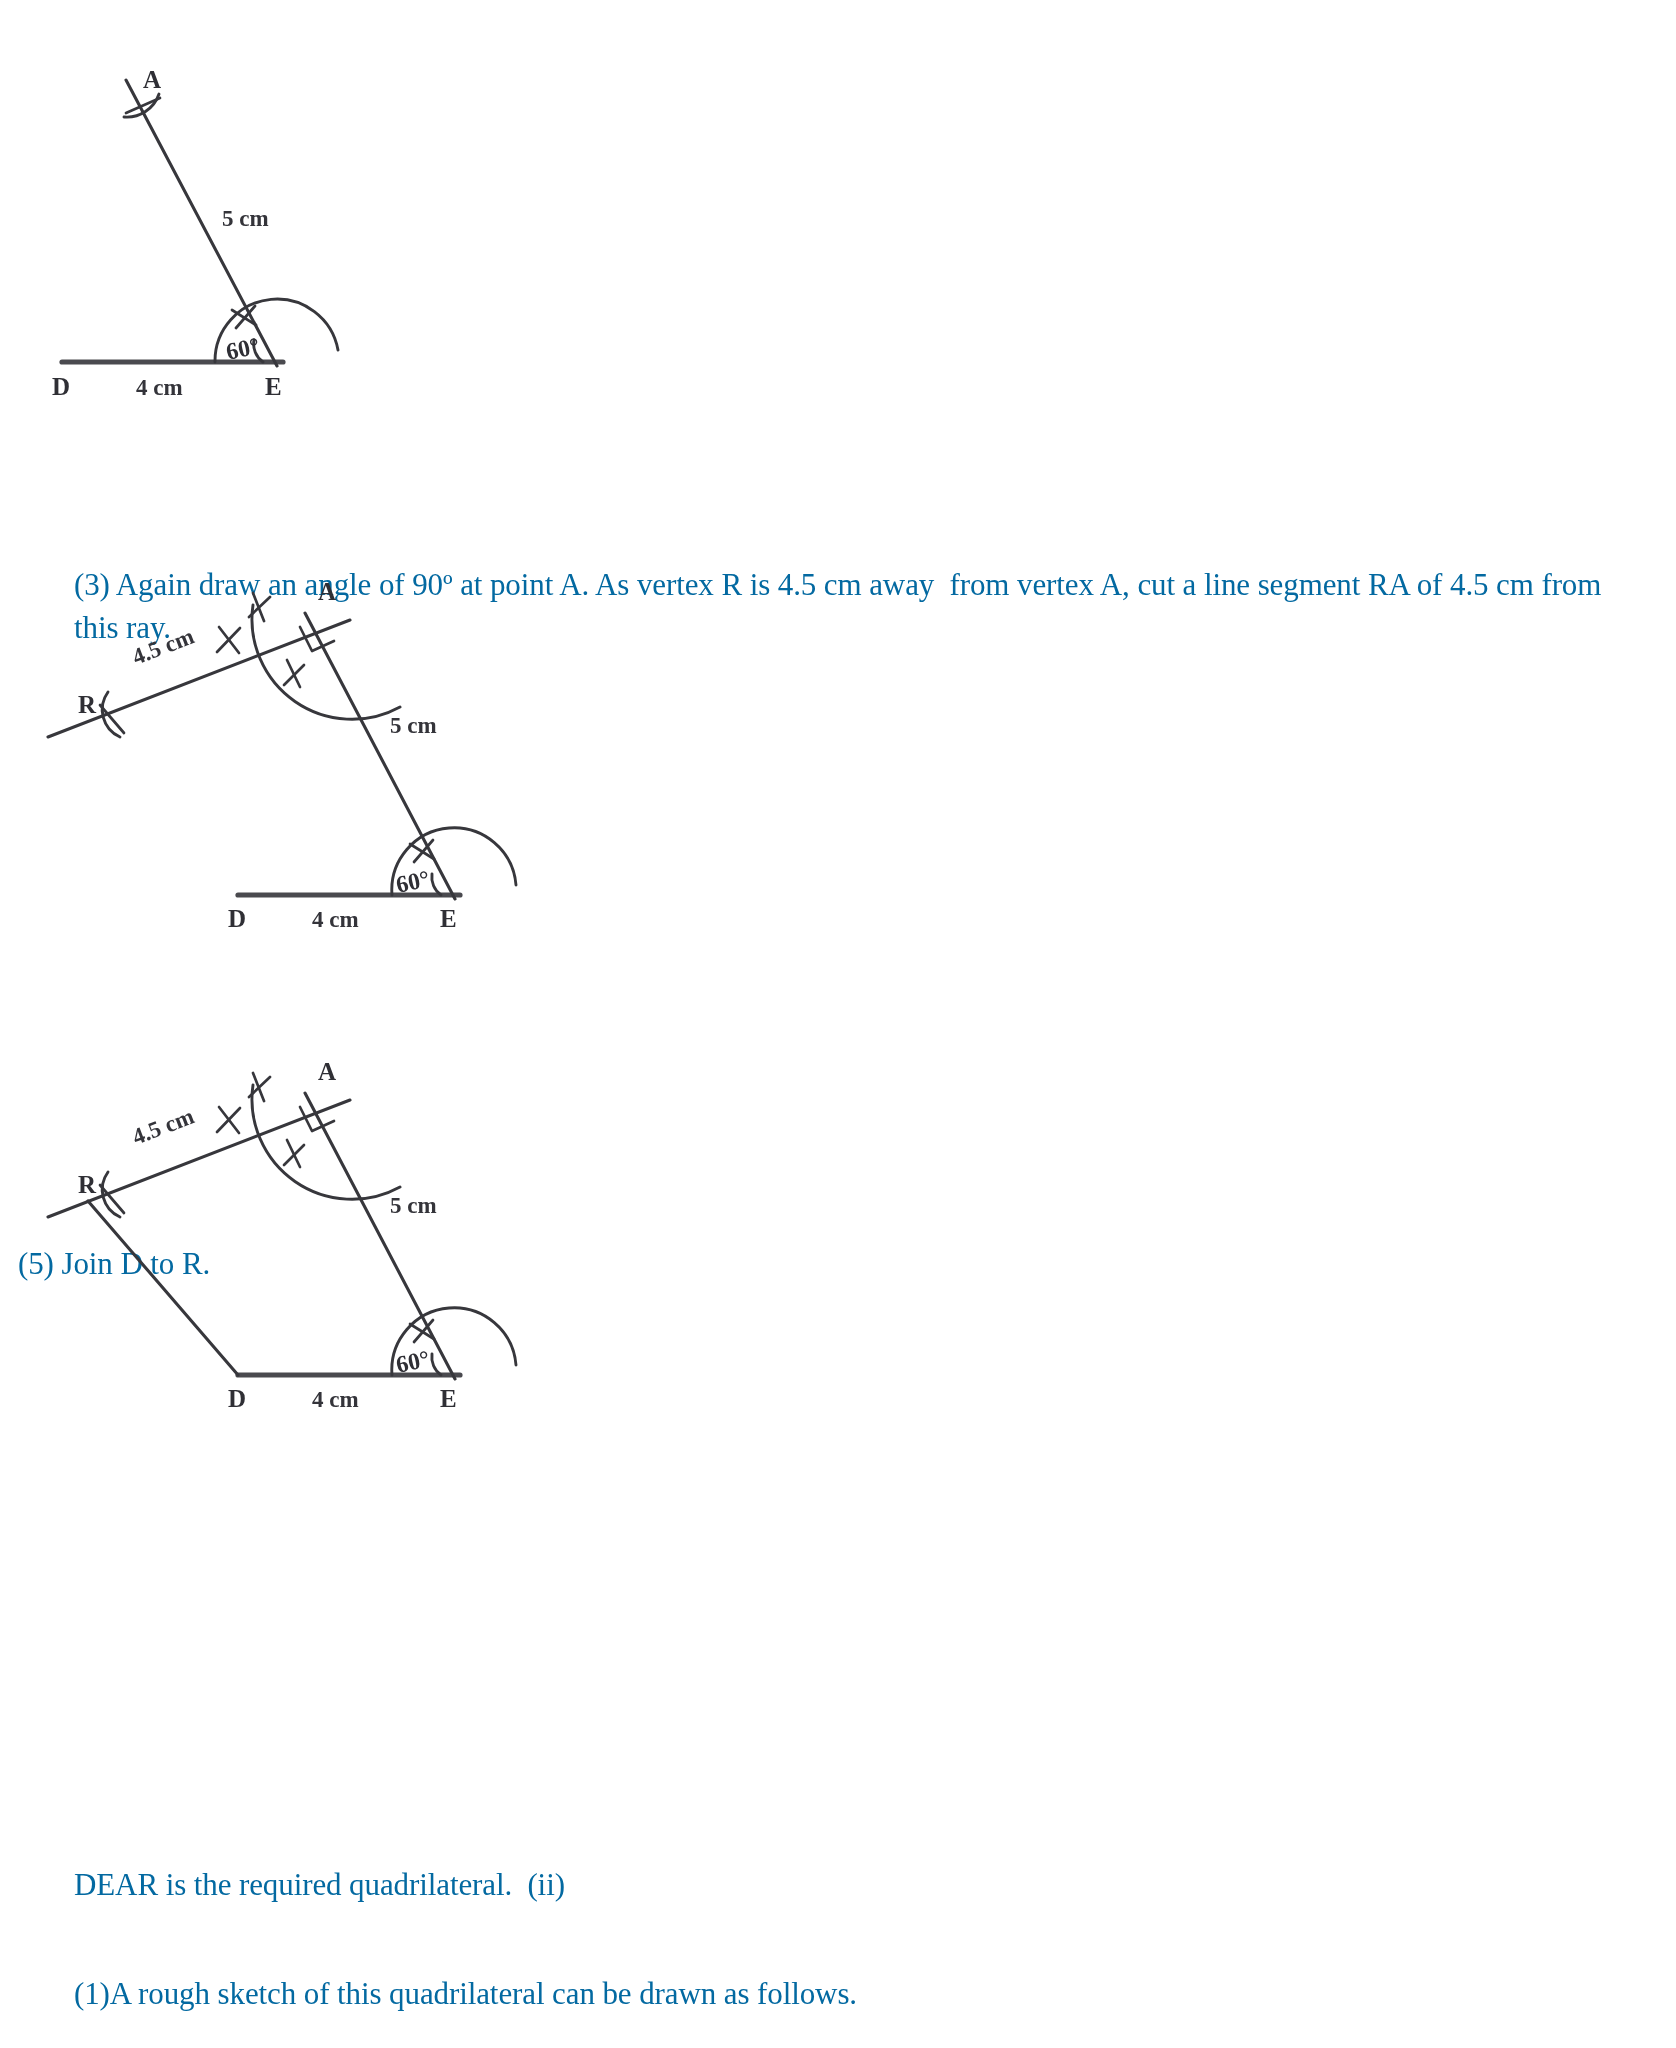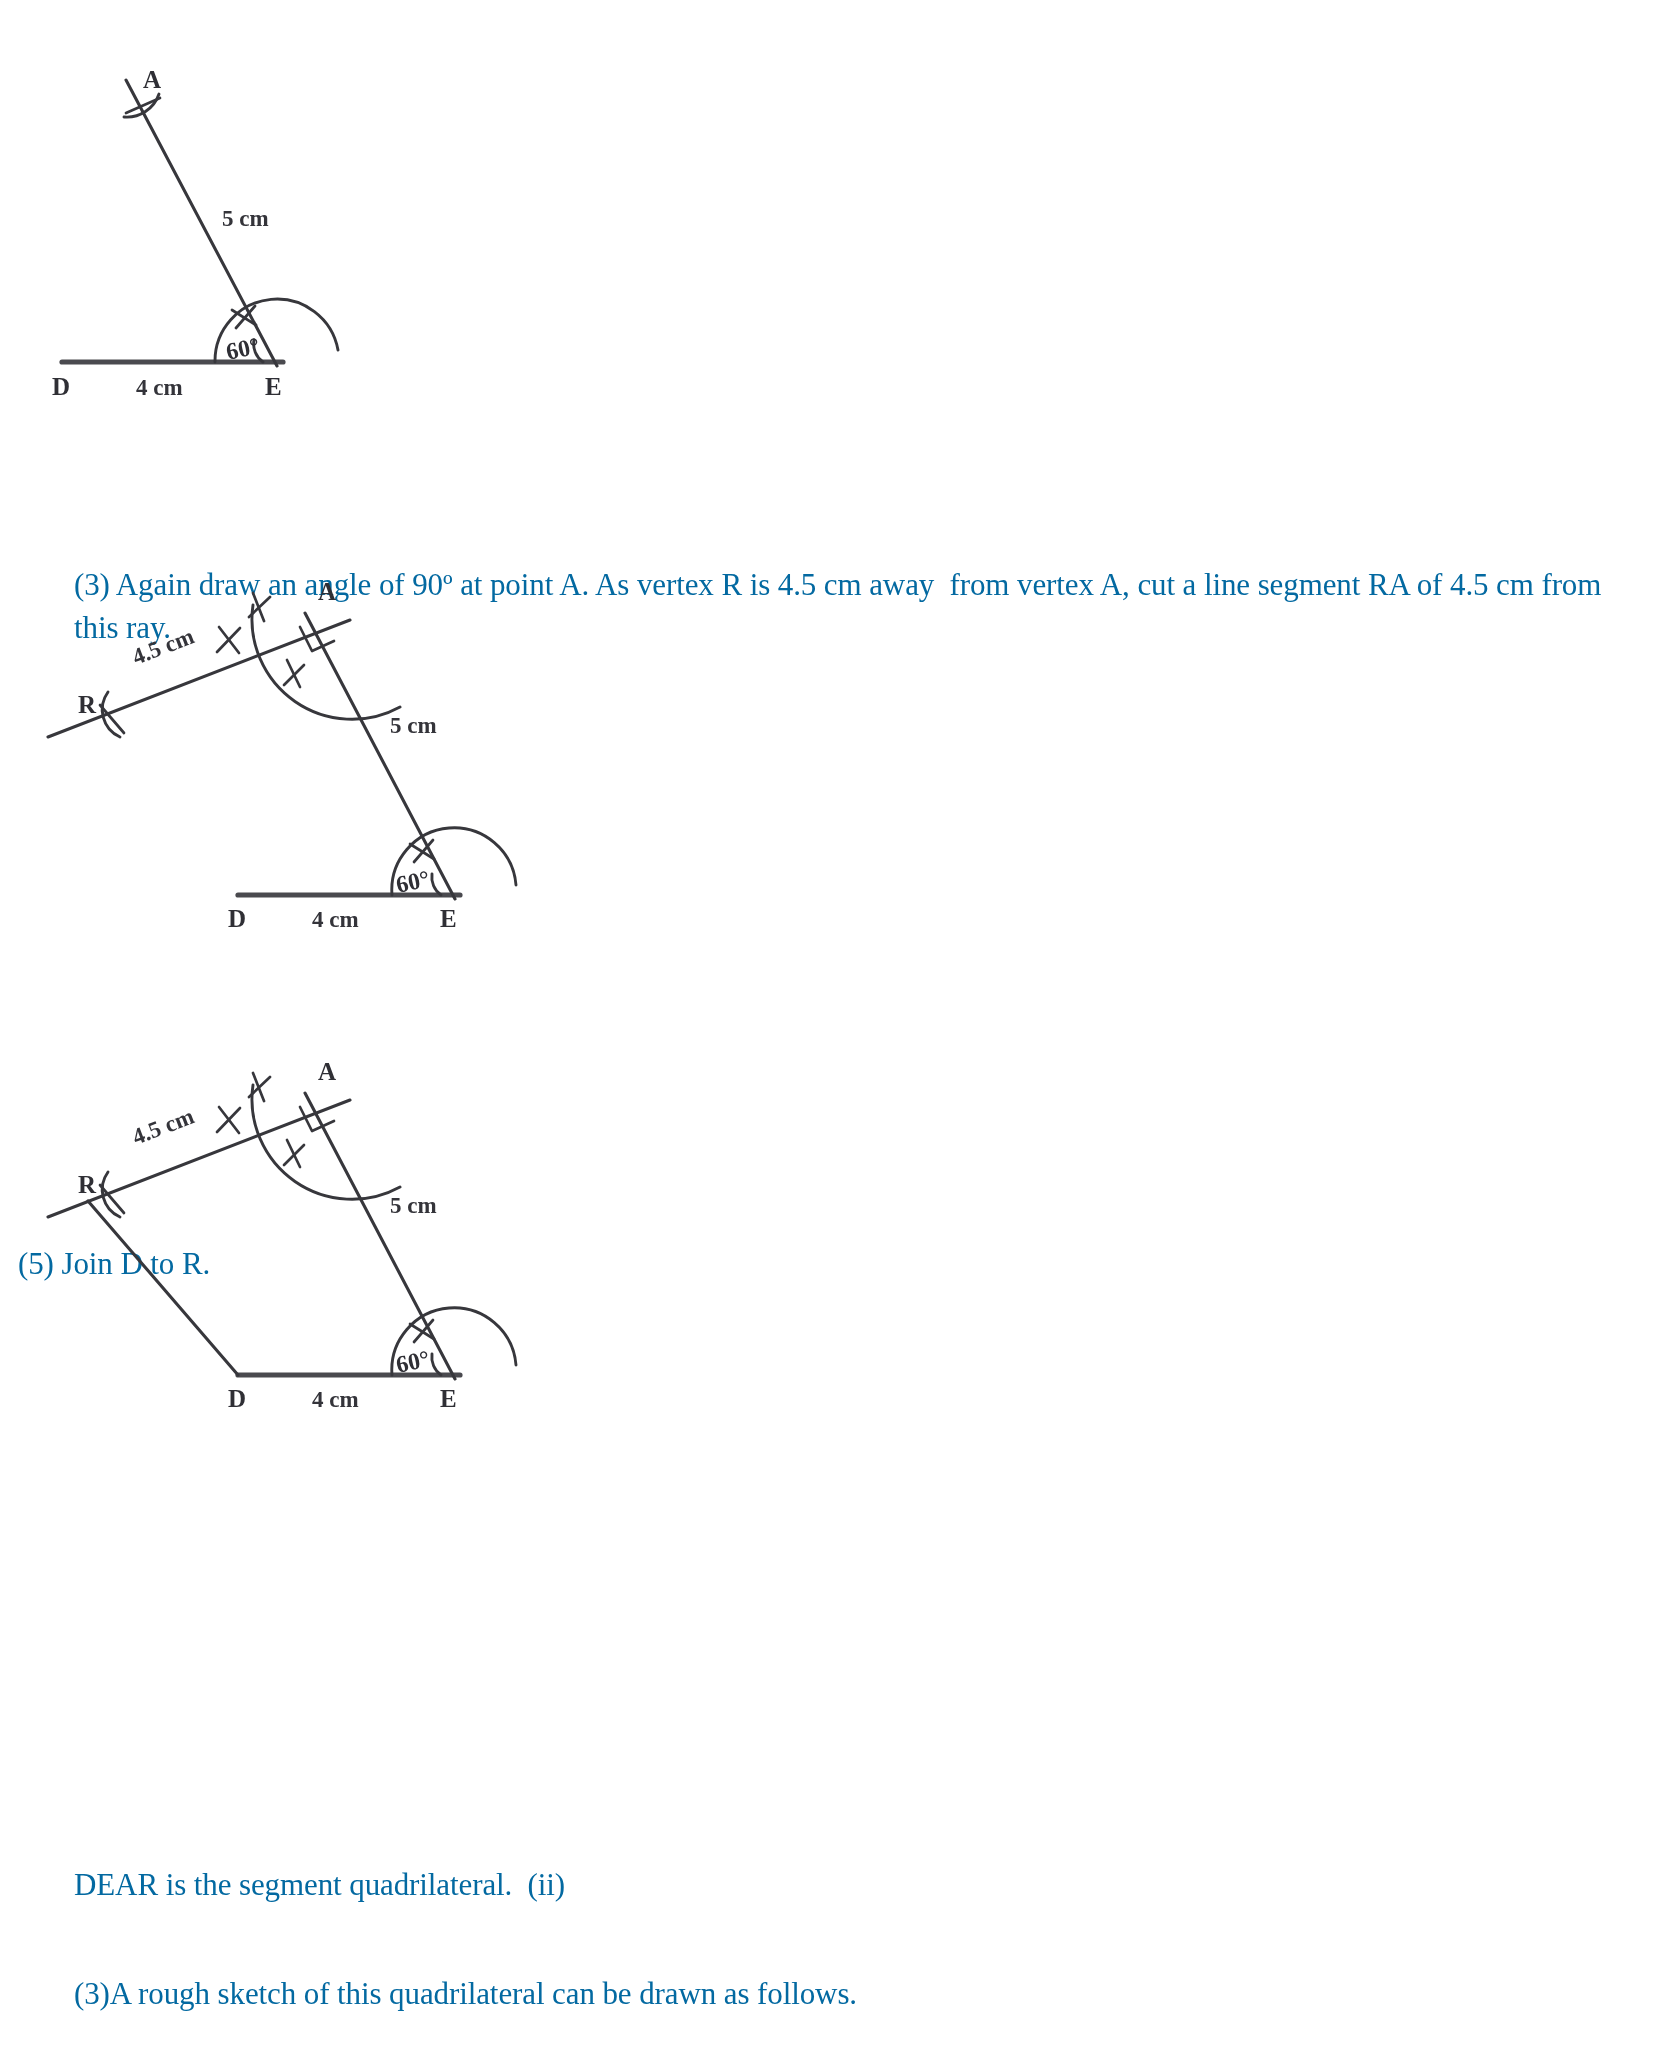--- a/index.html
+++ b/index.html
@@ -215,17 +215,17 @@
       <text class="vlabel" x="440" y="372">E</text>
 
       <text class="vlabel-sm" x="136" y="110" transform="rotate(-21 136 110)">4.5 cm</text>
       <text class="vlabel-sm" x="390" y="178">5 cm</text>
       <text class="vlabel-sm" x="312" y="372">4 cm</text>
 
       <text class="vlabel-ang" x="398" y="338" transform="rotate(-12 398 338)">60°</text>
     </svg>
   </div>
 
-  <div class="instr concl">DEAR is the segment quadrilateral.  (ii)</div>
-
-  <div class="instr rough">(3)A rough sketch of this quadrilateral can be drawn as follows.</div>
+  <div class="instr concl">DEAR is the required quadrilateral.  (ii)</div>
+
+  <div class="instr rough">(1)A rough sketch of this quadrilateral can be drawn as follows.</div>
 
 </div>
 
 </body></html>

